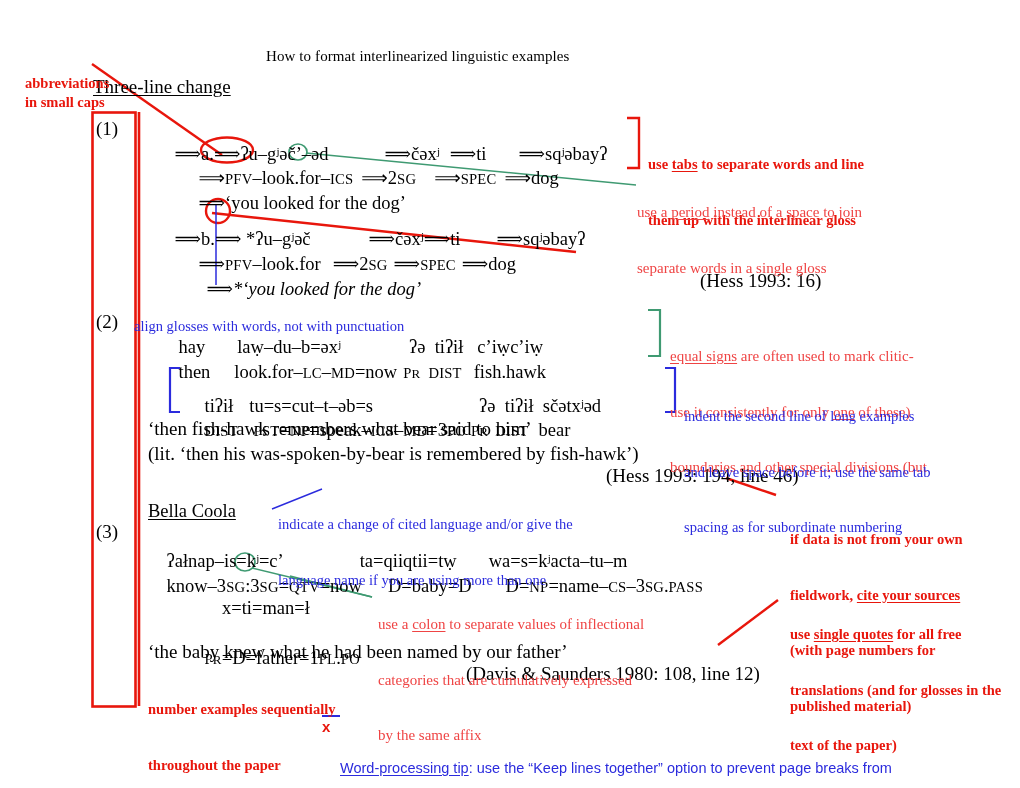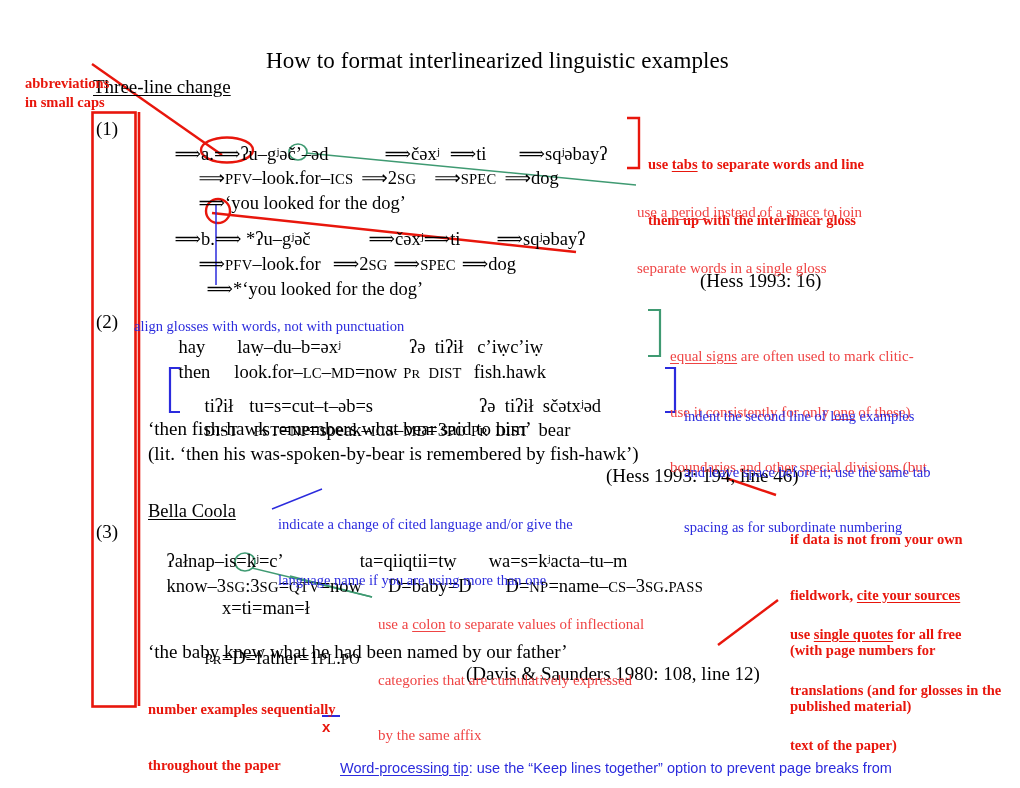--- a/index.html
+++ b/index.html
@@ -14,21 +14,21 @@
     background: #ffffff;
     overflow: hidden;
     font-family: "Liberation Serif", "DejaVu Serif", serif;
     color: #000000;
   }
   .abs { position: absolute; }
 
   
   .doc-title {
     left: 266px; top: 48px;
-    font-size: 23px;
+    font-size: 15px;
     letter-spacing: 0.1px;
     white-space: nowrap;
   }
   .section-head {
     left: 93px; top: 76px;
     font-size: 19px;
     text-decoration: underline;
     text-underline-offset: 2px;
     white-space: nowrap;
   }
@@ -150,21 +150,21 @@
   </div>
 
   <div class="abs ex" style="left:156px; top:202px;">
     <span class="arrow">⟹</span><span>b.</span><span class="arrow">⟹</span><span> *ʔu–gʲəč</span><span style="display:inline-block;width:58px"></span><span class="arrow">⟹</span><span>čəxʲ</span><span class="arrow">⟹</span><span>ti</span><span style="display:inline-block;width:36px"></span><span class="arrow">⟹</span><span>sqʲəbayʔ</span>
   </div>
 
   <div class="abs ex" style="left:180px; top:227px;">
     <span class="arrow">⟹</span><span class="sc">PFV</span><span>–look.for</span><span style="display:inline-block;width:12px"></span><span class="arrow">⟹</span><span>2</span><span class="sc">SG</span><span style="display:inline-block;width:6px"></span><span class="arrow">⟹</span><span class="sc">SPEC</span><span style="display:inline-block;width:6px"></span><span class="arrow">⟹</span><span>dog</span>
   </div>
 
-  <div class="abs ex" style="left:188px; top:252px;">
+  <div class="abs ex" style="left:188px; top:252px;font-style:italic;">
     <span class="arrow">⟹</span><span>*‘you looked for the dog’</span>
   </div>
 
   <div class="abs cite" style="left:700px; top:270px;">(Hess 1993: 16)</div>
 
   <div class="abs num" style="left:96px; top:311px;">(2)</div>
 
   <div class="abs ex" style="left:160px; top:310px;">
     <span>hay</span><span style="display:inline-block;width:32px"></span><span>laẉ–du–b=əxʲ</span><span style="display:inline-block;width:68px"></span><span>ʔə  tiʔił   c’iẉc’iẉ</span>
   </div>

